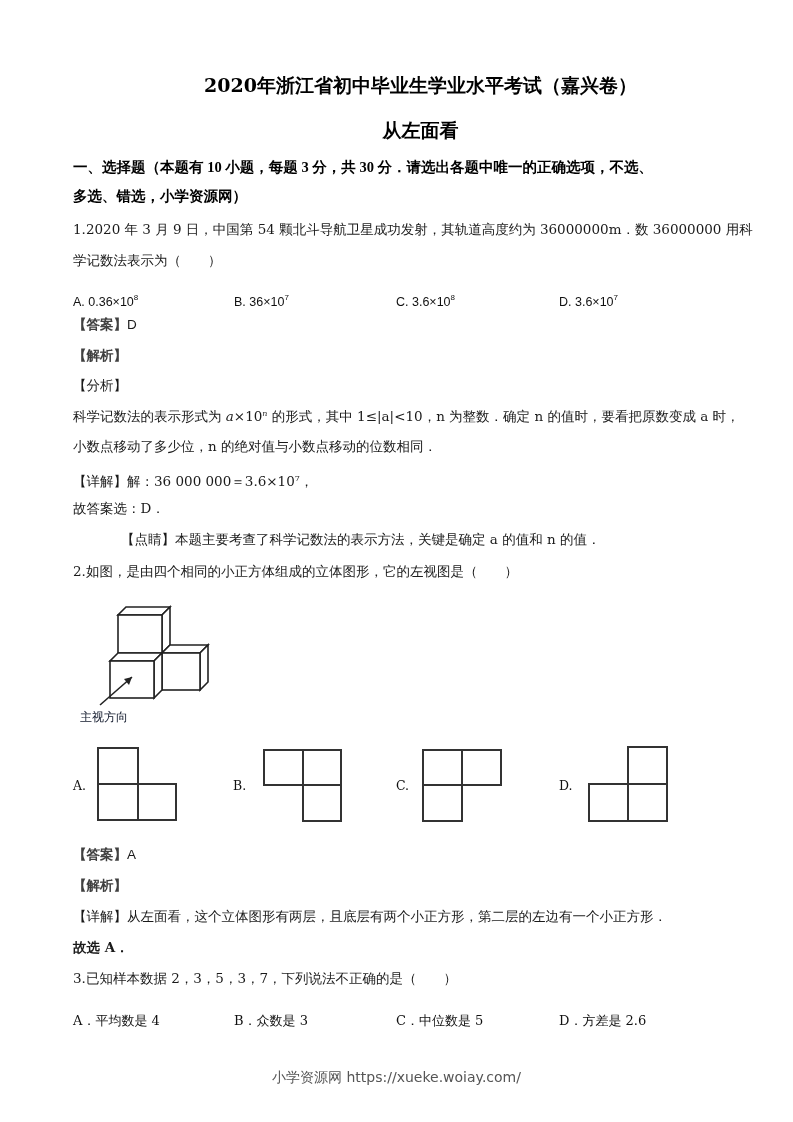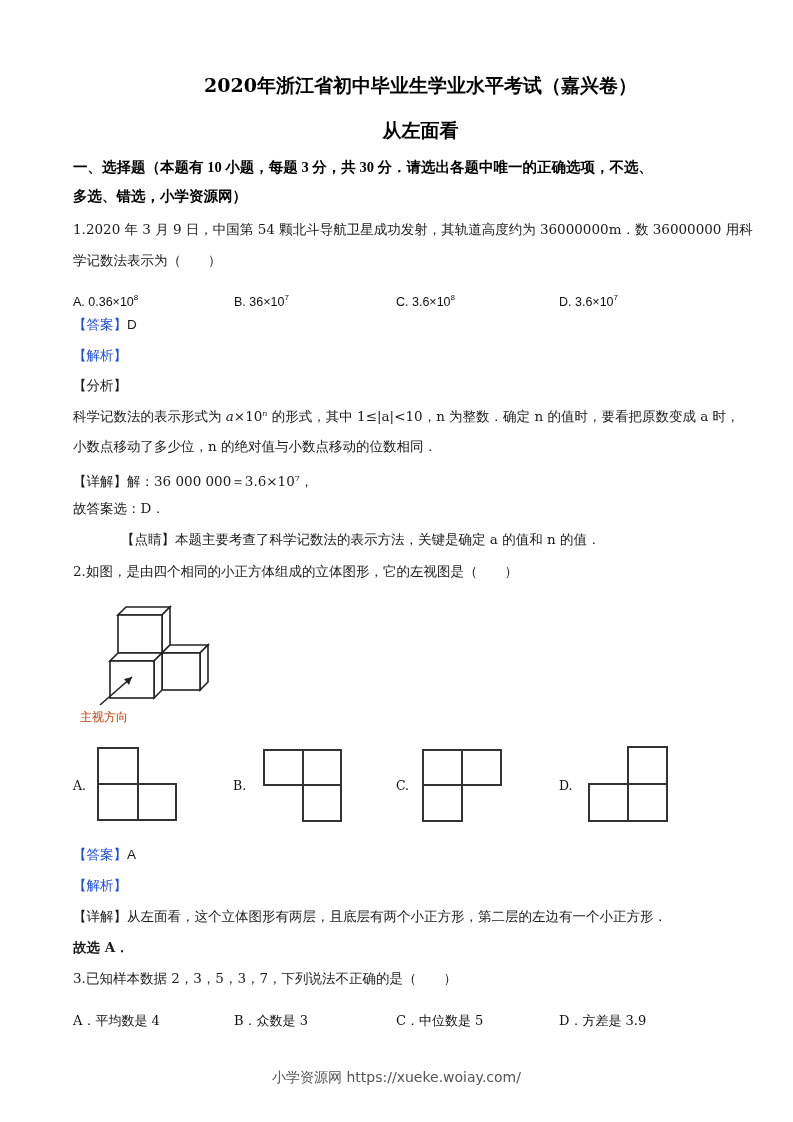--- a/index.html
+++ b/index.html
@@ -11,21 +11,21 @@
       font-weight: bold; font-size: 19px; color: #000; margin-left: 24px;
     }
     .title.t1 { top: 73px; }
     .title.t2 { top: 118px; font-size: 19px; }
 
     .line {
       position: absolute; left: 73px; right: 60px;
       font-size: 13.5px; line-height: 18px; white-space: nowrap; color: #1a1a1a;
     }
     .line.bold { font-weight: bold; font-size: 14.5px; color: #000; }
-    .blue { color: #1d4ed8; }
+    .blue { color: #404040; font-weight: bold; }
     sup { font-size: 8px; vertical-align: top; position: relative; top: -2px; }
     i { font-style: italic; }
 
     .opts { position: absolute; left: 73px; width: 650px; font-size: 13px; height: 18px; }
     .opt { position: absolute; top: 0; white-space: nowrap; font-family: "Liberation Sans", sans-serif; font-size: 12.5px; margin-top: 12px; }
     .opt.serif { font-family: "DejaVu Serif", serif; font-size: 13px; }
 
     .figure { position: absolute; }
     .footer {
       position: absolute; top: 1069px; left: 0; width: 793px; text-align: center;
@@ -84,21 +84,21 @@
       <rect x="90" y="56" width="38" height="37"></rect>
 
       <polygon points="38,64 82,64 90,56 46,56"></polygon>
       <polygon points="82,64 90,56 90,93 82,101"></polygon>
       <rect x="38" y="64" width="44" height="37"></rect>
     </g>
 
     <line x1="28" y1="108" x2="60" y2="80" stroke="#222" stroke-width="1.6"></line>
     <polygon points="60,80 52,82 57,88" fill="#222"></polygon>
   </svg>
-  <div style="position:absolute; left:8px; top:112px; font-size:12px; font-family:'DejaVu Sans',sans-serif; color:#c2410c;">主视方向</div>
+  <div style="position:absolute; left:8px; top:112px; font-size:12px; font-family:'DejaVu Sans',sans-serif; color:#0f172a;">主视方向</div>
 </div>
 
 <div class="opt-letter" style="left:73px; top:778px;">A.</div>
 <svg class="figure" style="left:96px; top:746px;" width="84" height="76">
   <g fill="none" stroke="#333" stroke-width="2">
     <rect x="2" y="2" width="40" height="36"></rect>
     <rect x="2" y="38" width="40" height="36"></rect>
     <rect x="42" y="38" width="38" height="36"></rect>
   </g>
 </svg>
@@ -137,16 +137,16 @@
 <div class="line" style="top:907px;">
   <span>【详解】</span><span>从左面看，这个立体图形有两层，且底层有两个小正方形，第二层的左边有一个小正方形．</span>
 </div>
 <div class="line" style="top:938px;font-weight:bold;">故选 A．</div>
 
 <div class="line" style="top:969px;">3.已知样本数据 2，3，5，3，7，下列说法不正确的是（　　）</div>
 <div class="opts" style="top:1000px;">
   <span class="opt serif" style="left:0;">A．平均数是 4</span>
   <span class="opt serif" style="left:161px;">B．众数是 3</span>
   <span class="opt serif" style="left:323px;">C．中位数是 5</span>
-  <span class="opt serif" style="left:486px;">D．方差是 3.9</span>
+  <span class="opt serif" style="left:486px;">D．方差是 2.6</span>
 </div>
 
 <div class="footer">小学资源网 https://xueke.woiay.com/</div>
 
 </body></html>

